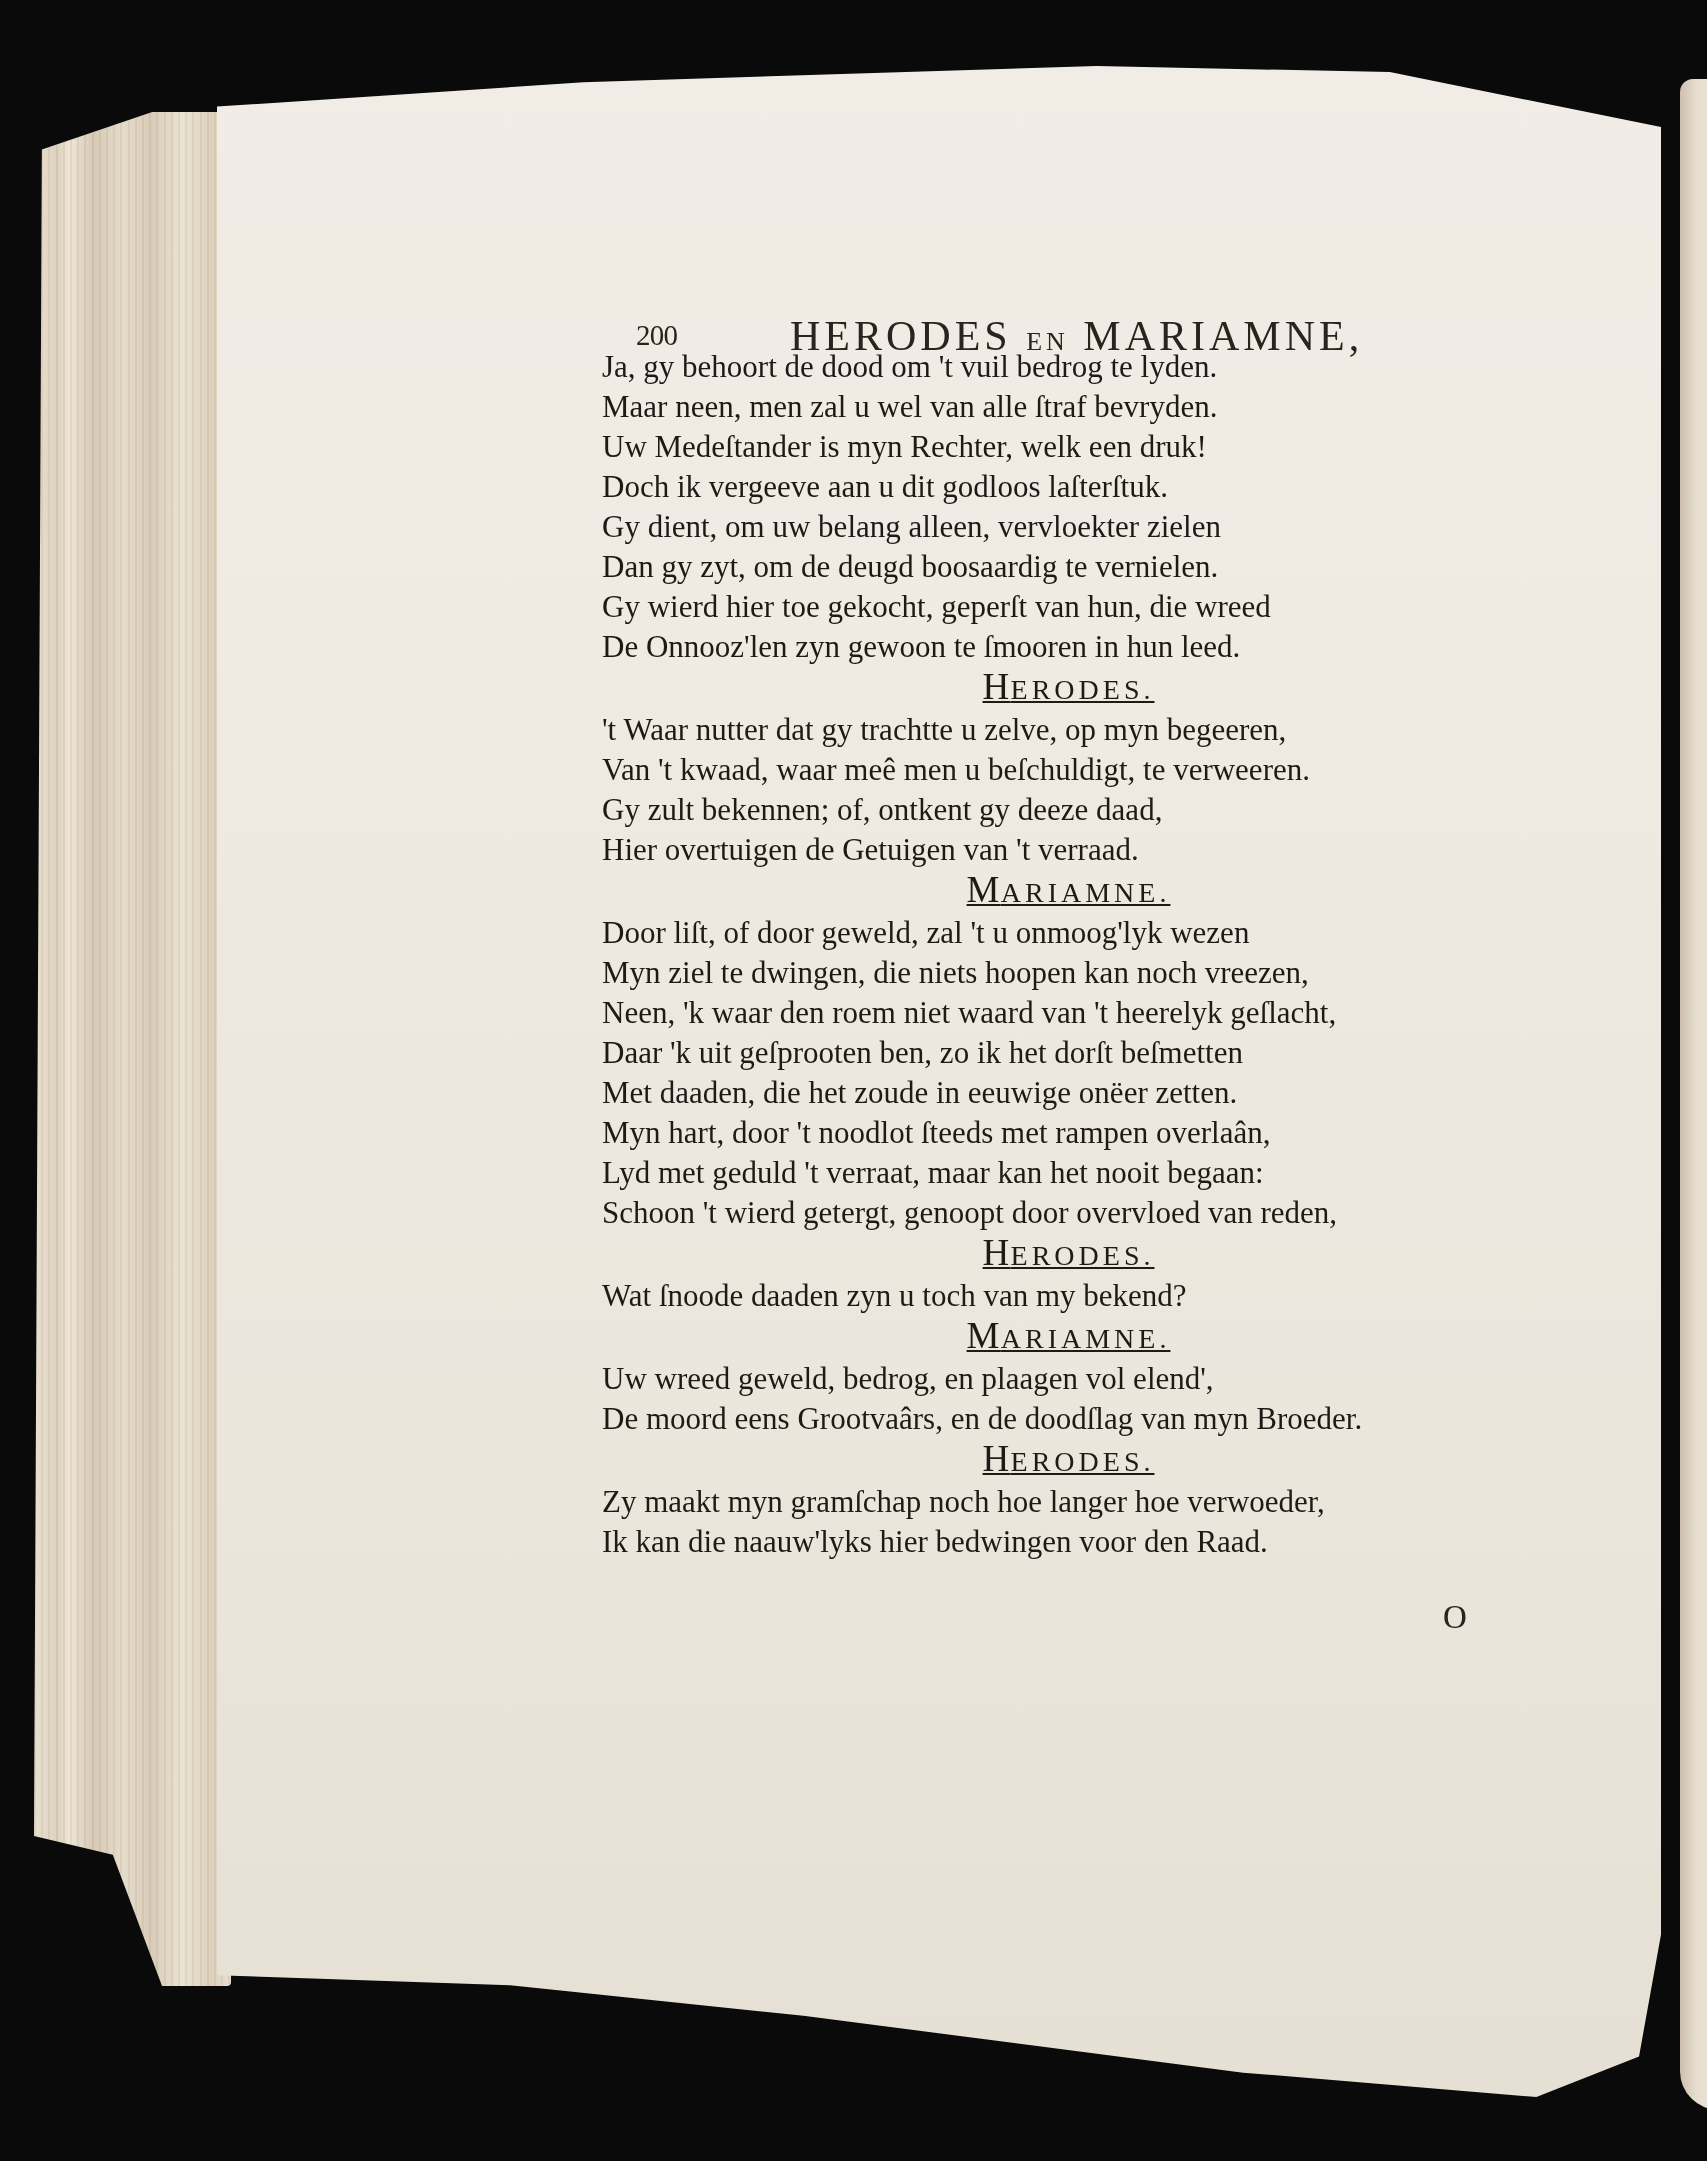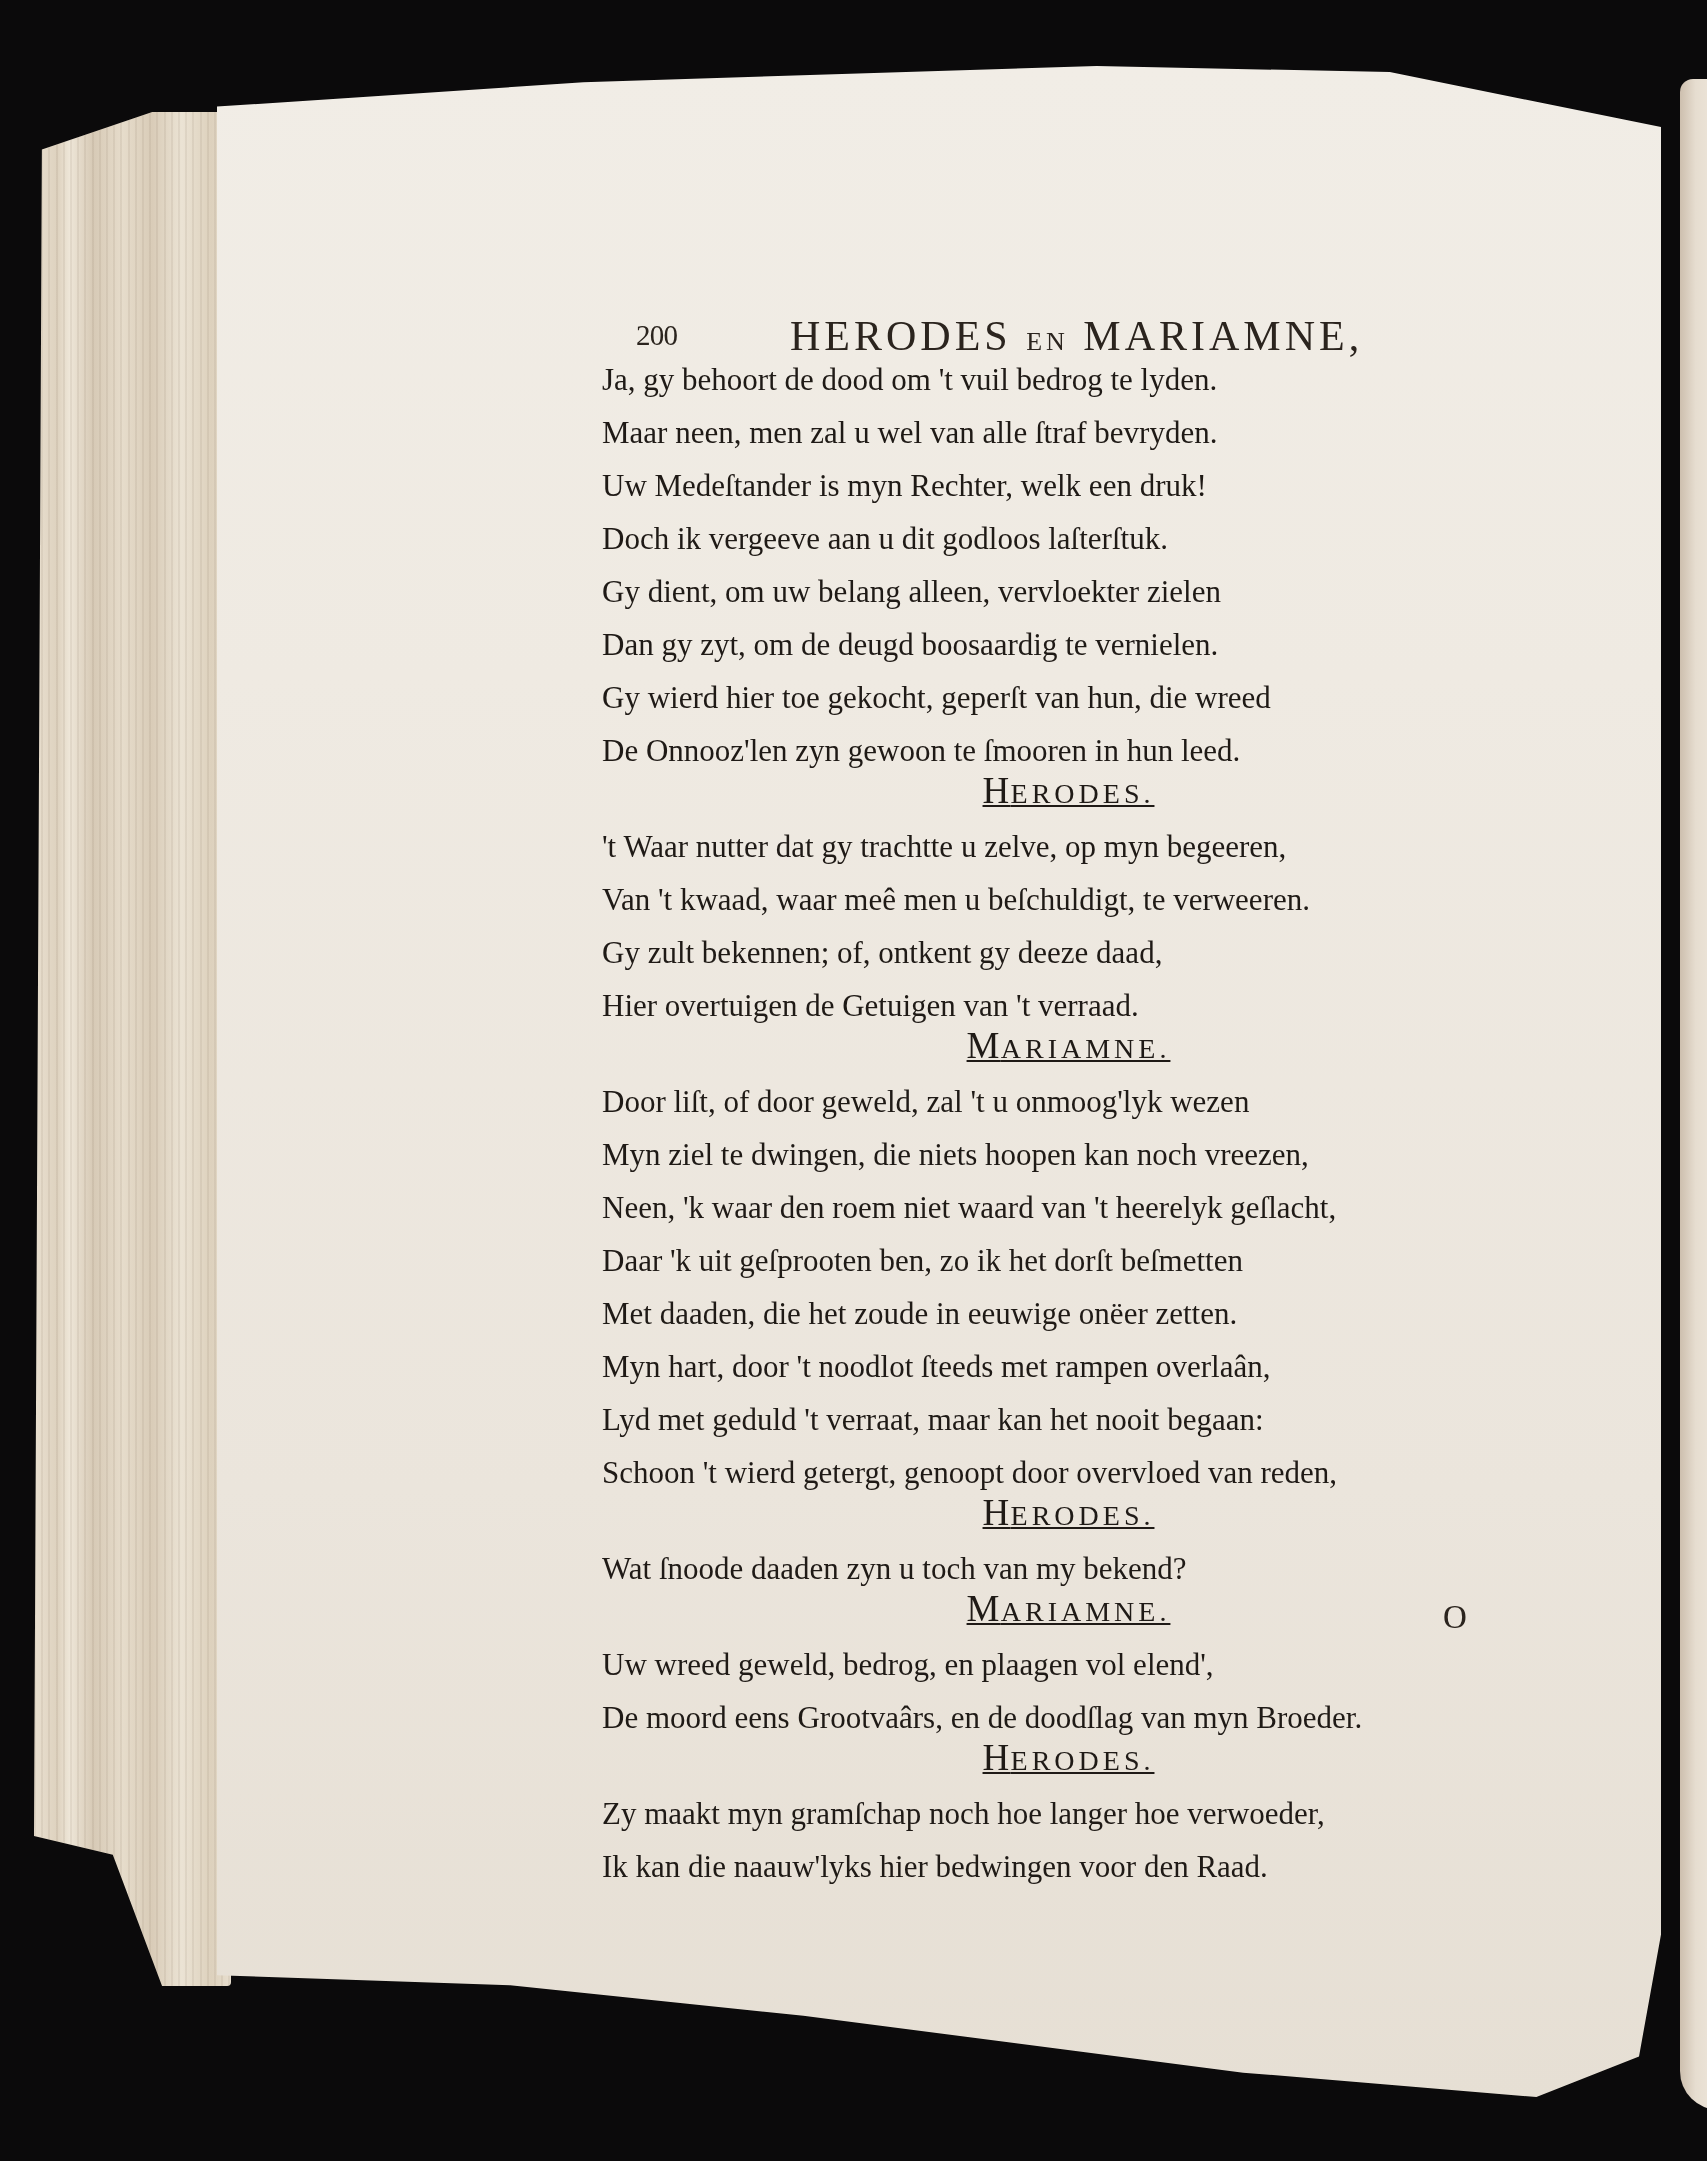--- a/index.html
+++ b/index.html
@@ -41,21 +41,21 @@
   }
   .running-title {
     position: absolute; left: 154px; top: 8px; font-size: 42px; color: #2b241e;
     letter-spacing: 4px; white-space: nowrap;
   }
   .running-title .en { font-size: 26px; letter-spacing: 4px; }
   .body-text {
     position: absolute; left: 602px; top: 347px; width: 933px;
     color: #1f1a16; font-size: 31px; line-height: 40px;
   }
-  .line { white-space: nowrap; display: block; transform-origin: left center; margin-top: 13px; }
+  .line { white-space: nowrap; display: block; transform-origin: left center; }
   .speaker {
     display: block; text-align: center; font-size: 28px; letter-spacing: 4px;
     line-height: 40px; padding-left: 0; text-decoration: underline;
   }
   .speaker .cap { font-size: 37px; letter-spacing: 1.3px; }
   .catchword {
     position: absolute; left: 1443px; top: 1599px; font-size: 33px; color: #2b241e;
   }
 </style>
 </head>

